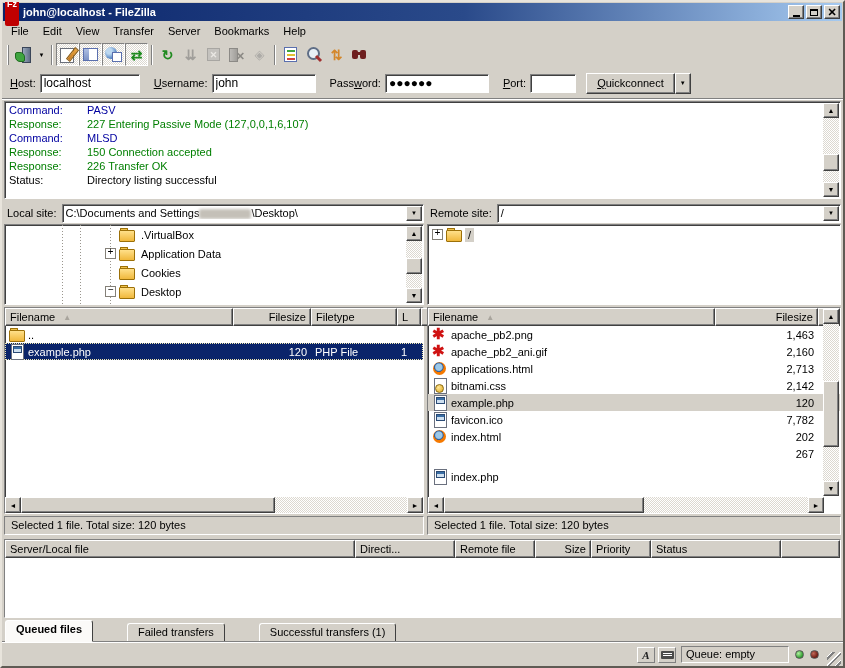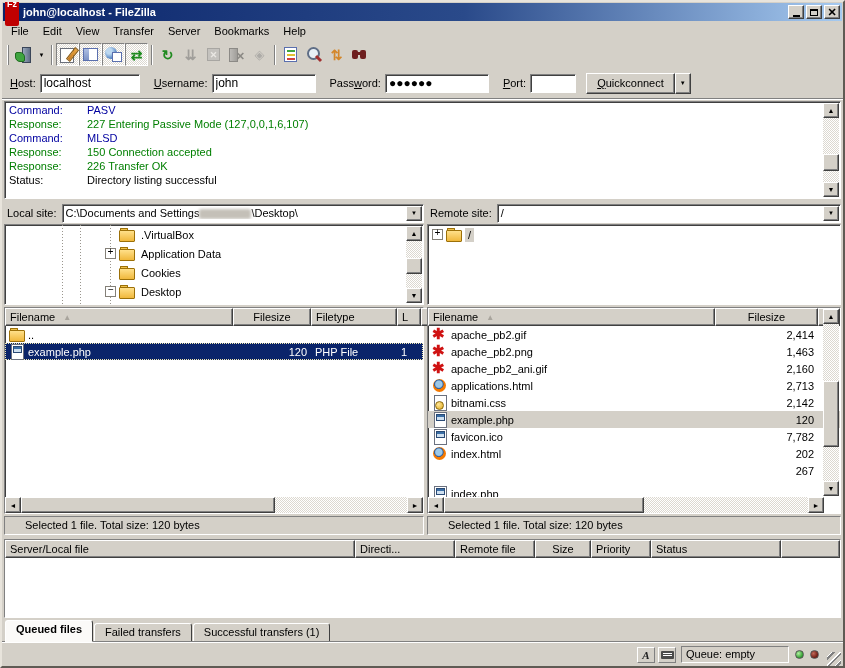--- a/index.html
+++ b/index.html
@@ -157,39 +157,39 @@
     background:radial-gradient(circle at 45% 40%, #9cc8e8 0 30%, #2a5a9a 42%, #f57900 48% 80%, #b85400 100%); }
   .fi-apache::before { content:"✱"; position:absolute; left:0; top:-1px; color:#cf1212; font-size:15px; line-height:15px; font-weight:bold; }
 
   
   .listbox { flex:1; min-height:0; background:#fff; position:relative; display:flex; flex-direction:column;
     border:1px solid; border-color:#808080 #fff #fff #808080; box-shadow:inset 1px 1px 0 #404040; }
   .listheader { height:18px; flex:none; display:flex; background:#d4d0c8; }
   .lh-cell { height:18px; flex:none; background:#d4d0c8; padding:1px 4px; display:flex; align-items:center;
     border:1px solid; border-color:#fff #404040 #404040 #fff; box-shadow:inset -1px -1px 0 #808080;
     white-space:nowrap; overflow:hidden; }
-  .lh-cell.right { justify-content:center; }
+  .lh-cell.right { justify-content:flex-end; }
   .lh-fill { flex:1; }
   .sort-arrow { color:#a8a49c; font-size:8px; margin-left:8px; }
   .listrows { flex:1; overflow:hidden; }
   .list-row { height:17px; display:flex; align-items:center; white-space:nowrap; }
   .lc { flex:none; padding:0 4px; display:flex; align-items:center; overflow:hidden; height:17px; }
   .lc.right { justify-content:flex-end; }
   .list-row.sel { background:#0a246a; color:#fff; outline:1px dotted #f0e8b0; outline-offset:-1px; }
   .list-row.sel-in { background:#d4d0c8; }
-  .statusline { height:19px; flex:none; margin-top:2px; padding:2px 20px; background:#d4d0c8;
+  .statusline { height:19px; flex:none; margin-top:2px; padding:2px 6px; background:#d4d0c8;
     border:1px solid; border-color:#808080 #fff #fff #808080; white-space:nowrap; overflow:hidden; }
 
   
   .queuebox { flex:1; min-height:0; margin:2px; background:#fff; display:flex; flex-direction:column;
     border:1px solid; border-color:#808080 #fff #fff #808080; box-shadow:inset 1px 1px 0 #404040; }
   .queuebody { flex:1; background:#fff; }
 
   
-  .tabsrow { height:22px; flex:none; display:flex; align-items:flex-end; padding-left:3px; }
+  .tabsrow { height:22px; flex:none; display:flex; align-items:flex-end; padding-left:3px;gap:33px; }
   .tab { height:19px; padding:2px 10px; background:#d4d0c8; margin-right:1px;
     border:1px solid; border-color:#fff #404040 #d4d0c8 #fff; border-radius:3px 3px 0 0; white-space:nowrap; }
   .tab.active { height:22px; background:#fbfaf8; font-weight:bold; z-index:2;
     border-color:#fff #404040 #fbfaf8 #fff; }
 
   
   .statusbar { height:24px; flex:none; border-top:1px solid #fff; box-shadow:0 -1px 0 #808080;
     display:flex; align-items:center; padding:0 2px 0 6px; }
   .sb-spring { flex:1; }
   .sb-ico { width:18px; height:16px; margin-right:3px; background:#d4d0c8; position:relative;
@@ -428,24 +428,20 @@
               <span>Filename</span>
               <span class="sort-arrow">▲</span>
             </div>
             <div class="lh-cell right" style="width: 103px;">
               <span>Filesize</span>
             </div>
             <div class="lh-cell lh-fill"></div>
           </div>
         <div class="listrows" id="remote-list-rows">
             <div class="list-row">
-              <span class="lc" style="width: 287px;"><span class="fi fi-apache"></span>apache_pb2.gif</span>
-              <span class="lc right" style="width: 103px;">2,414</span>
-            </div>
-            <div class="list-row">
               <span class="lc" style="width: 287px;"><span class="fi fi-apache"></span>apache_pb2.png</span>
               <span class="lc right" style="width: 103px;">1,463</span>
             </div>
             <div class="list-row">
               <span class="lc" style="width: 287px; text-align: right;"><span class="fi fi-apache"></span>apache_pb2_ani.gif</span>
               <span class="lc right" style="width: 103px;">2,160</span>
             </div>
             <div class="list-row">
               <span class="lc" style="width: 287px;"><span class="fi fi-firefox"></span>applications.html</span>
               <span class="lc right" style="width: 103px;">2,713</span>

